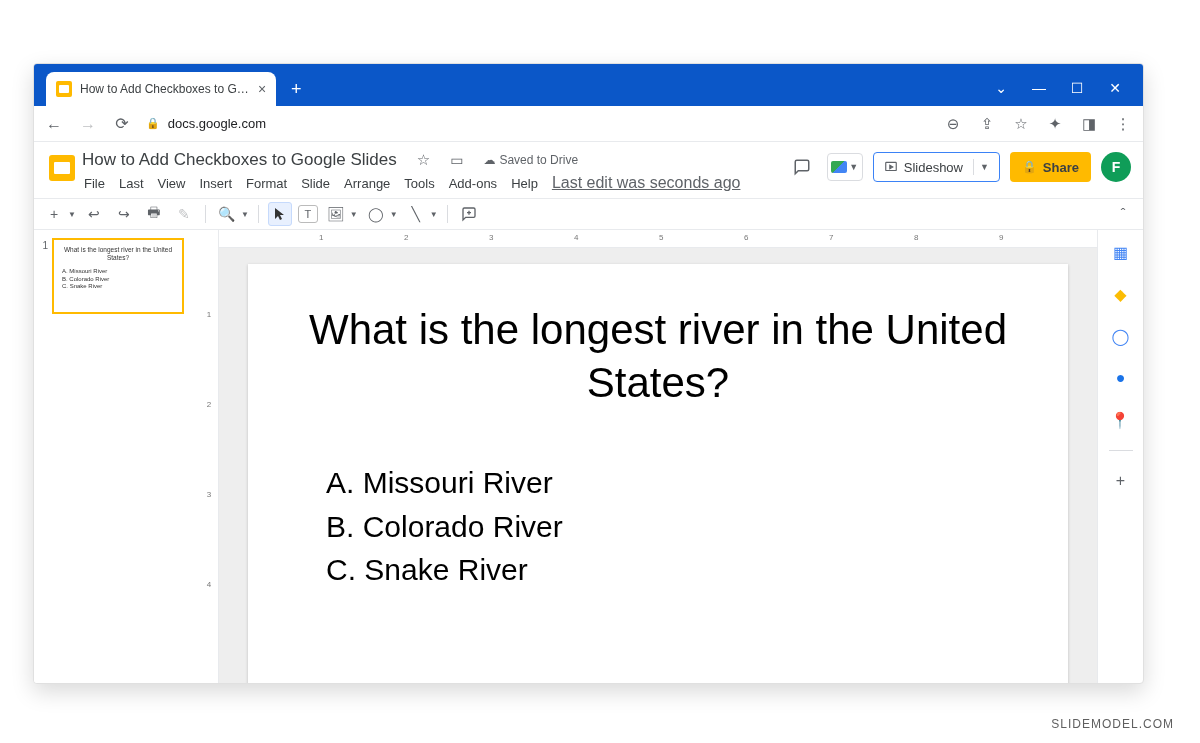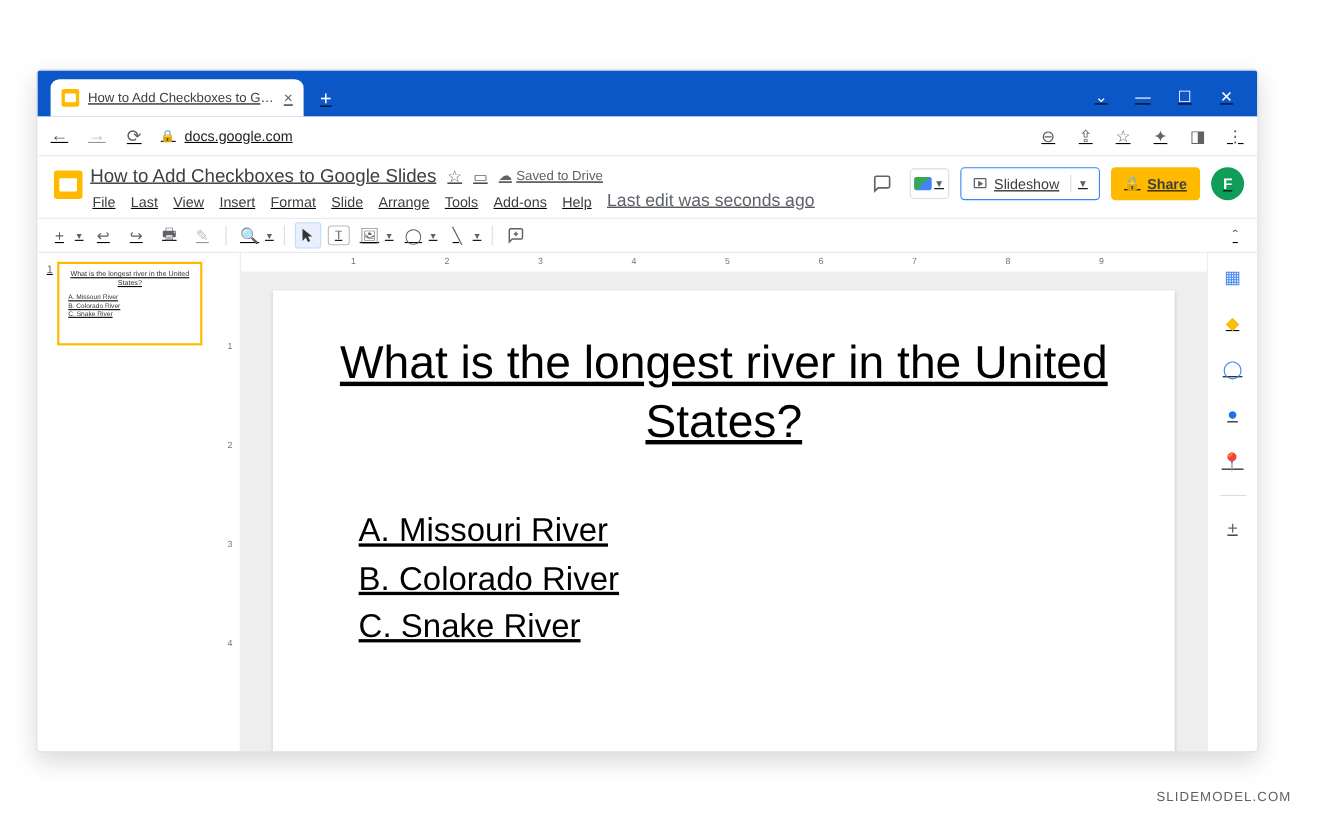--- a/index.html
+++ b/index.html
@@ -1,18 +1,18 @@
 <!DOCTYPE html>
 <html><head>
 <meta charset="utf-8">
 <style>
   * { box-sizing: border-box; margin: 0; padding: 0; font-family: Arial, "Helvetica Neue", Helvetica, sans-serif; }
   body { background:#fff; }
   .frame { width:1200px; height:743px; position:relative; background:#fff; }
-  .shadow-wrap { position:absolute; left:33px; top:63px; width:1111px; height:621px; border:1px solid #e0e0e0; border-radius:4px; box-shadow:0 8px 22px rgba(0,0,0,.15); overflow:hidden; background:#fff;text-decoration:underline;}
+  .shadow-wrap { position:absolute; left:33px; top:63px; width:1111px; height:621px; border:1px solid #e0e0e0; border-radius:4px; box-shadow:0 8px 22px rgba(0,0,0,.15); overflow:hidden; background:#fff;}
   
   .titlebar { height:42px; background:#0b57c8; display:flex; align-items:flex-end; padding:0 6px; }
   .tab { display:flex; align-items:center; background:#fff; height:34px; border-radius:8px 8px 0 0; padding:0 10px; margin-left:6px; max-width:250px; font-size:12px; color:#3c4043; gap:8px;}
   .tab .favicon { width:16px; height:16px; background:#ffba00; border-radius:2px; display:flex; align-items:center; justify-content:center;}
   .tab .favicon::after { content:""; width:10px; height:8px; background:#fff; border-radius:1px; display:block;}
   .tab .ttxt { white-space:nowrap; overflow:hidden; text-overflow:ellipsis; max-width:170px;}
   .tab .tclose { font-size:14px; color:#5f6368; cursor:pointer; }
   .newtab { width:28px; height:28px; margin-left:6px; margin-bottom:3px; display:flex; align-items:center; justify-content:center; color:#fff; font-size:18px; cursor:pointer; border-radius:4px;}
   .winbtns { margin-left:auto; display:flex; gap:22px; padding:0 14px 10px 0; color:#fff; font-size:14px;}
   .winbtns span { cursor:pointer; width:16px; text-align:center;}
@@ -23,21 +23,21 @@
   .url .host { color:#202124; }
   .url .path { color:#5f6368; }
   .rt-icn { width:20px; text-align:center; cursor:pointer; font-size:15px; color:#5f6368;}
   
   .app { display:flex; flex-direction:column; height:calc(100% - 78px); }
   .apphead { display:flex; align-items:flex-start; padding:6px 12px 0 8px; }
   .logo { width:40px; height:40px; display:flex; align-items:center; justify-content:center; }
   .logo .sq { width:26px; height:26px; background:#ffba00; border-radius:3px; display:flex; align-items:center; justify-content:center;}
   .logo .sq::after { content:""; width:16px; height:12px; background:#fff; border-radius:1px;}
   .titleblock { flex:1; }
-  .docline { display:flex; align-items:center; gap:10px; padding-top:2px;}
+  .docline { display:flex; align-items:center; gap:20px; padding-top:2px;}
   .docname { font-size:17px; color:#3c4043; }
   .star { color:#5f6368; font-size:15px;}
   .drive { color:#5f6368; font-size:14px;}
   .saved { color:#5f6368; font-size:12px; display:flex; align-items:center; gap:4px;}
   .menubar { display:flex; gap:14px; font-size:13px; color:#3c4043; padding:4px 0 6px 2px; align-items:center;}
   .menubar span { cursor:pointer; }
   .lastedit { color:#5f6368; text-decoration:underline; font-size:16px;}
   .headright { display:flex; align-items:center; gap:10px; padding-top:4px;}
   .iconbtn { width:30px; height:30px; display:flex; align-items:center; justify-content:center; color:#5f6368; font-size:16px; cursor:pointer; border-radius:4px;}
   .meet { width:36px; height:28px; border:1px solid #dadce0; border-radius:4px; display:flex; align-items:center; justify-content:center; font-size:13px;}

